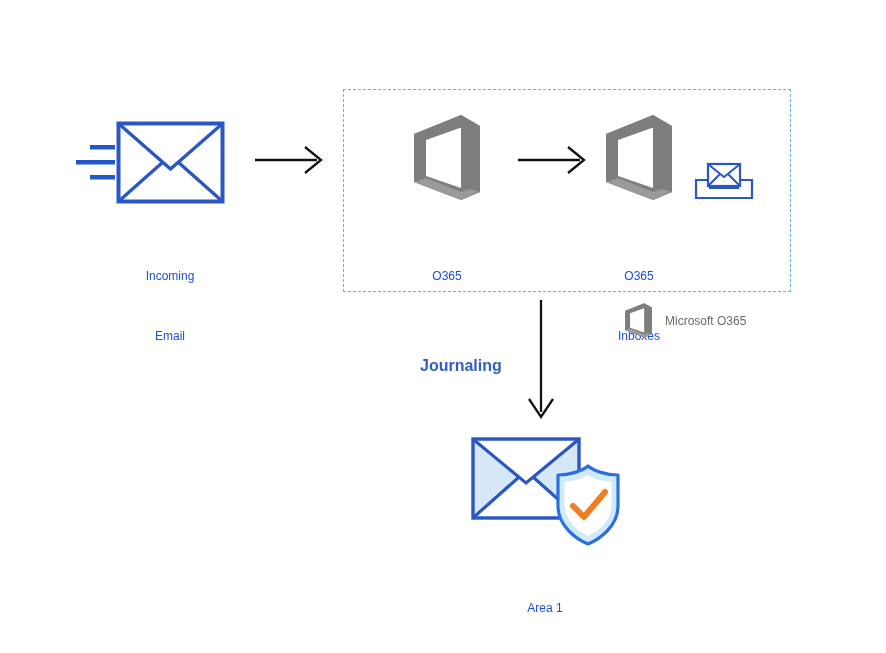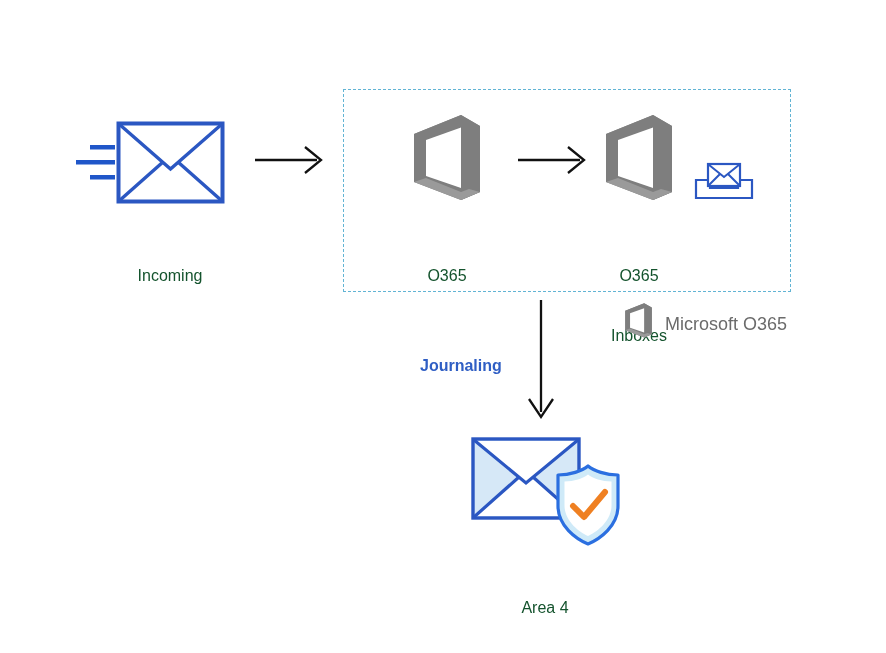--- a/index.html
+++ b/index.html
@@ -12,37 +12,37 @@
   }
   #canvas {
     position: relative;
     width: 886px;
     height: 653px;
     background: #ffffff;
     overflow: hidden;
   }
   .abs { position: absolute; }
   .label {
-    color: #14532d;
-    font-size: 16px;
+    color: #1d4ed8;
+    font-size: 12px;
     line-height: 20px;
     text-align: center;
     white-space: pre;
     font-family: "Liberation Sans", sans-serif;
   }
   .label-journaling {
     color: #2f5ec4;
     font-size: 16px;
     font-weight: bold;
     white-space: nowrap;
     font-family: Liberation Sans, sans-serif;
   }
   .legend-text {
     color: #6b6b6b;
-    font-size: 18px;
+    font-size: 12px;
     white-space: nowrap;
     font-family: "Liberation Sans", sans-serif;
     text-align: right;
   }
   .dashed-box {
     border: 1.6px dashed #62b4d4;
     box-sizing: border-box;
     background: transparent;
   }
   svg { display: block; overflow: visible; }
@@ -66,20 +66,21 @@
     <svg width="109" height="83" viewBox="0 0 109 83" aria-hidden="true">
       <rect x="2.5" y="2.5" width="104" height="78" fill="#ffffff" stroke="#2b57c2" stroke-width="4"></rect>
 
       <path d="M 3 3 L 54.5 48 L 106 3" fill="none" stroke="#2b57c2" stroke-width="3.4" stroke-linejoin="miter"></path>
       <path d="M 3 80 L 47 41 M 106 80 L 62 41" fill="none" stroke="#2b57c2" stroke-width="3.4"></path>
     </svg>
   </div>
 
   <div class="abs label" style="left:100px; top:226px; width:140px;">
     <div>Incoming</div>
+    <div>Email</div>
   </div>
 
   <div class="abs" style="left:255px; top:143px; width:70px; height:34px;">
     <svg width="70" height="34" viewBox="0 0 70 34" aria-hidden="true">
       <line x1="0" y1="17" x2="62" y2="17" stroke="#111111" stroke-width="2.3"></line>
       <polyline points="50,4 66,17 50,30" fill="none" stroke="#111111" stroke-width="2.3" stroke-linecap="butt" stroke-linejoin="miter"></polyline>
     </svg>
   </div>
 
   <div class="abs" style="left:406px; top:112px; width:82px; height:92px;">
@@ -178,17 +179,17 @@
                C 153 42.5 162 45.5 171.5 45.5
                L 171.5 69.5
                C 171.5 85 157 96 148 100
                C 139 96 124.5 85 124.5 69.5 Z" transform="translate(-30,0)" fill="#ffffff"></path>
 
       <polyline points="103,70 114,81 135,56" fill="none" stroke="#ef8022" stroke-width="6" stroke-linecap="round" stroke-linejoin="round"></polyline>
     </svg>
   </div>
 
   <div class="abs label" style="left:470px; top:558px; width:150px;">
-    <div>Area 4</div>
+    <div>Area 1</div>
     
   </div>
 
 </div>
 
 </body></html>

